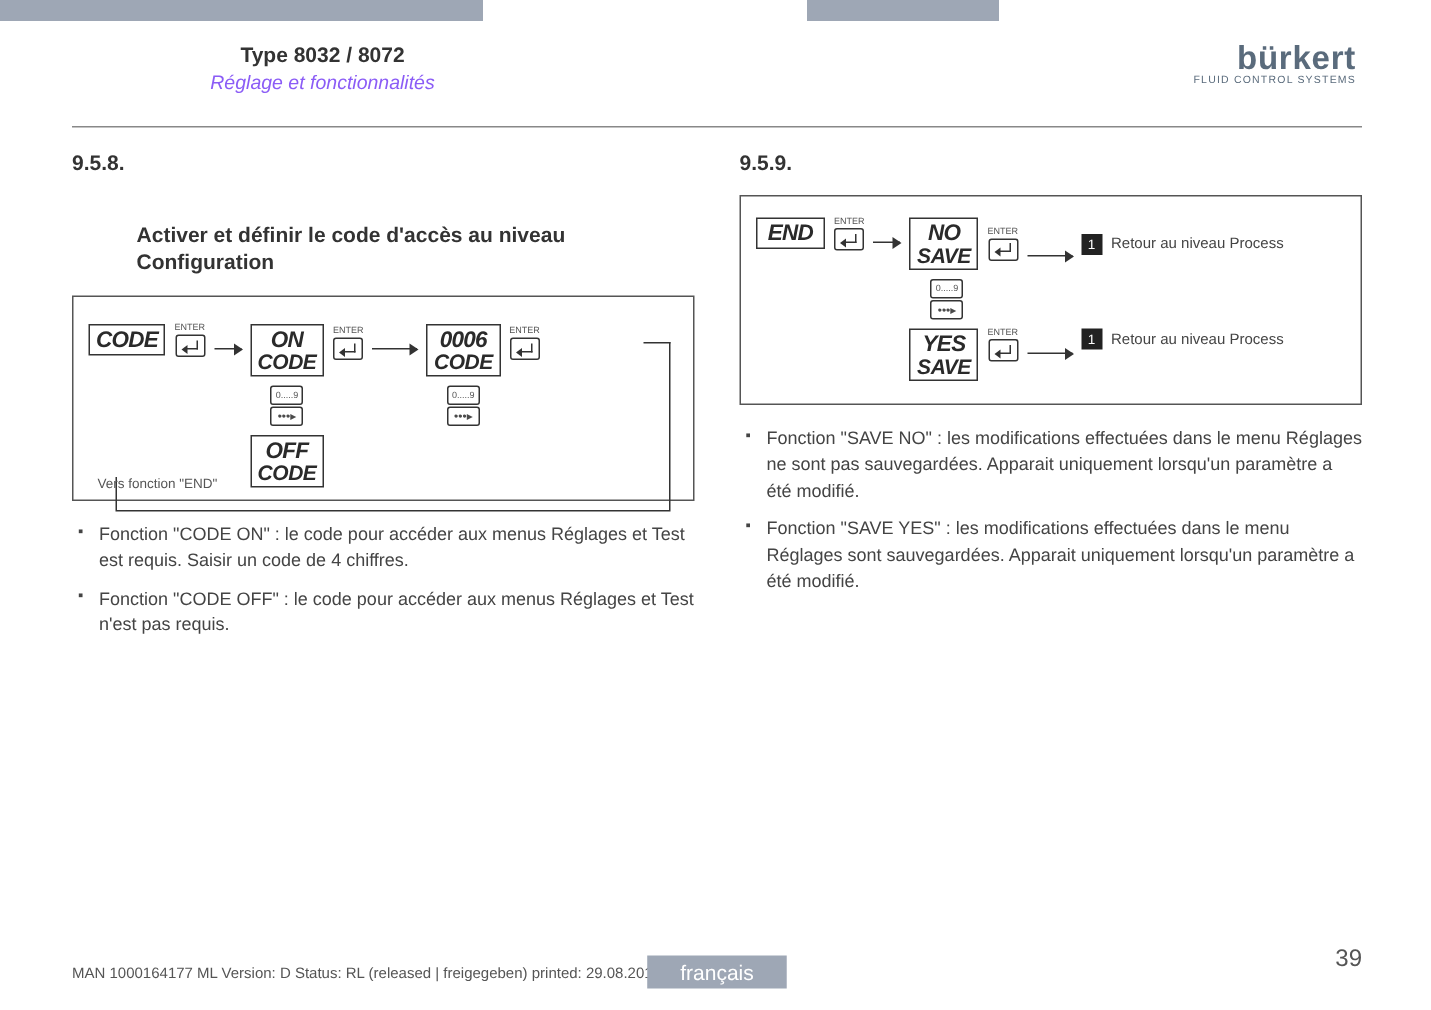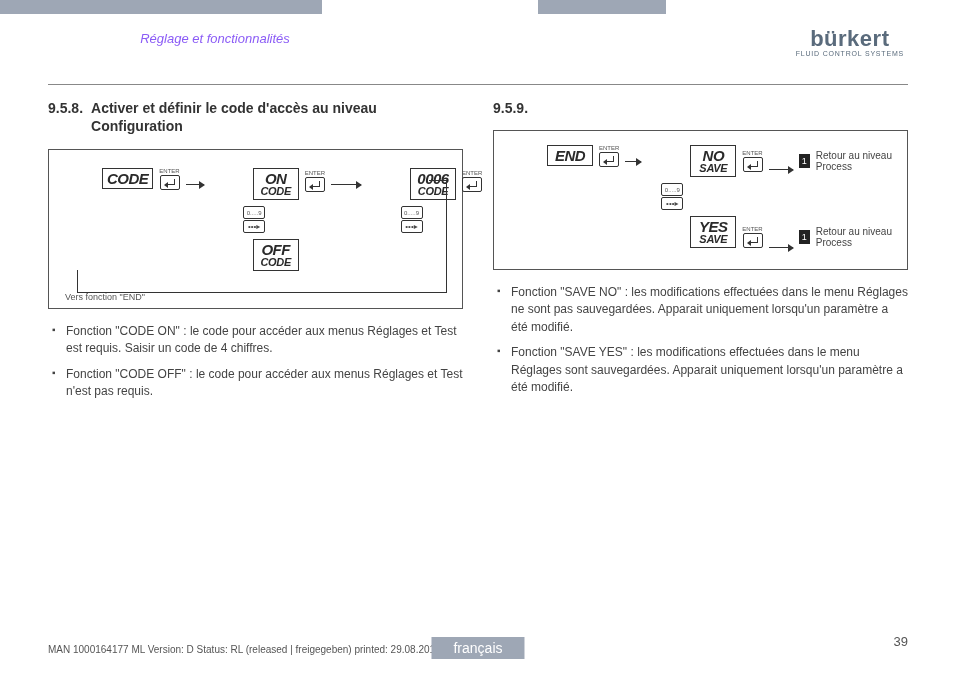--- a/index.html
+++ b/index.html
@@ -14,32 +14,32 @@
   }
   .topbar { position: absolute; top: 0; left: 0; width: 100%; height: 14px; }
   .topbar .seg { position: absolute; top: 0; height: 14px; background: #9ea7b5; }
   .topbar .seg1 { left: 0; width: 322px; }
   .topbar .seg2 { left: 538px; width: 128px; }
 
   .header-left { position: absolute; top: 28px; left: 100px; width: 230px; text-align: center; }
   .header-left .line1 { font-weight: bold; font-size: 14px; color: #333; }
   .header-left .line2 { font-style: italic; font-size: 13px; color: #8b5cf6; margin-top: 3px; }
 
-  .logo { position: absolute; top: 26px; right: 50px; text-align: center; }
+  .logo { position: absolute; top: 26px; right: 50px; text-align: right; }
   .logo .brand { font-size: 22px; font-weight: bold; color: #5a6b7c; letter-spacing: 0.5px; }
   .logo .tag { font-size: 7px; color: #5a6b7c; letter-spacing: 0.8px; margin-top: -2px; }
 
   .rule { position: absolute; top: 84px; left: 48px; right: 46px; height: 1px; background: #888; }
 
   .cols { position: absolute; top: 100px; left: 48px; right: 46px; display: flex; gap: 30px; }
   .col { flex: 1; }
 
   .sect-head { display: flex; gap: 8px; font-weight: bold; font-size: 14px; color: #333; margin-bottom: 14px; }
   .sect-head .num { flex: 0 0 auto; }
-  .sect-head .ttl { flex: 1; line-height: 1.25; }
+  .sect-head .ttl { flex: 1; line-height: 1.25; margin-top: 48px; }
 
   .diagram {
     border: 1px solid #555;
     padding: 14px 10px 10px 10px;
     margin-bottom: 14px;
     position: relative;
   }
 
   .flow-row { display: flex; align-items: flex-start; gap: 6px; }
 
@@ -48,24 +48,23 @@
     padding: 2px 4px;
     min-width: 46px;
     text-align: center;
     font-family: "Arial Narrow", Arial, sans-serif;
     font-style: italic;
     font-weight: bold;
     letter-spacing: -0.5px;
     line-height: 1;
     color: #2a2a2a;
     background: #fff;
-    margin-left: 43px;
   }
   .lcd .big { font-size: 15px; }
-  .lcd .sm  { font-size: 11px; letter-spacing: -0.3px; }
+  .lcd .sm  { font-size: 14px; letter-spacing: -0.3px; }
 
   .enter-btn {
     display: flex; flex-direction: column; align-items: center;
   }
   .enter-btn .lbl { font-size: 6px; color: #555; margin-bottom: 1px; }
   .enter-btn .box {
     width: 20px; height: 15px; border: 1px solid #333; border-radius: 2px;
     display:flex; align-items:center; justify-content:center;
   }
   .enter-ico {
@@ -110,38 +109,39 @@
 
   .dest { display:flex; align-items:center; gap:6px; font-size:10px; color:#444; }
   .dest .sq { width:14px; height:14px; background:#222; color:#fff; font-size:9px; display:flex; align-items:center; justify-content:center; }
 
   .footer { position:absolute; bottom: 18px; left: 48px; right: 46px; }
   .man { font-size: 10px; color:#555; }
   .lang-pill {
     position:absolute; bottom:-4px; left: 50%; transform: translateX(-50%);
     background:#9ea7b5; color:#fff; font-size:14px; padding:3px 22px;
   }
-  .pagenum { position:absolute; bottom: 6px; right: 0; font-size:13px; color:#555; }
+  .pagenum { position:absolute; bottom: 6px; right: 0; font-size:16px; color:#555; }
 
   
   .conn { position:absolute; background:#333; }
 
-  .col .diagram.left { height: 160px; }
+  .col .diagram.left { height: 137px; }
   .col .diagram.right { height: 140px; }
 
 </style>
 </head>
 <body>
 
 <div class="topbar">
   <div class="seg seg1"></div>
   <div class="seg seg2"></div>
 </div>
 
 <div class="header-left">
+  <div class="line1">Type 8032 / 8072</div>
   <div class="line2">Réglage et fonctionnalités</div>
 </div>
 
 <div class="logo">
   <div class="brand">bürkert</div>
   <div class="tag">FLUID CONTROL SYSTEMS</div>
 </div>
 
 <div class="rule"></div>
 
@@ -281,21 +281,21 @@
 
           <div class="twin-btn" style="align-self:flex-start; margin-left:14px;">
             <div class="b">
                 <span class="t">0.....9</span>
               </div>
             <div class="b">
                 <span class="dots">•••▸</span>
               </div>
           </div>
 
-          <div style="display:flex; align-items:flex-end; gap:6px;">
+          <div style="display:flex; align-items:flex-start; gap:6px;">
             <div class="lcd">
               <div class="big">YES</div>
               <div class="sm">SAVE</div>
             </div>
             <div class="enter-btn">
               <div class="lbl">ENTER</div>
               <div class="box">
                   <div class="enter-ico">
                     <div class="enter-arrow"></div>
                   </div>

